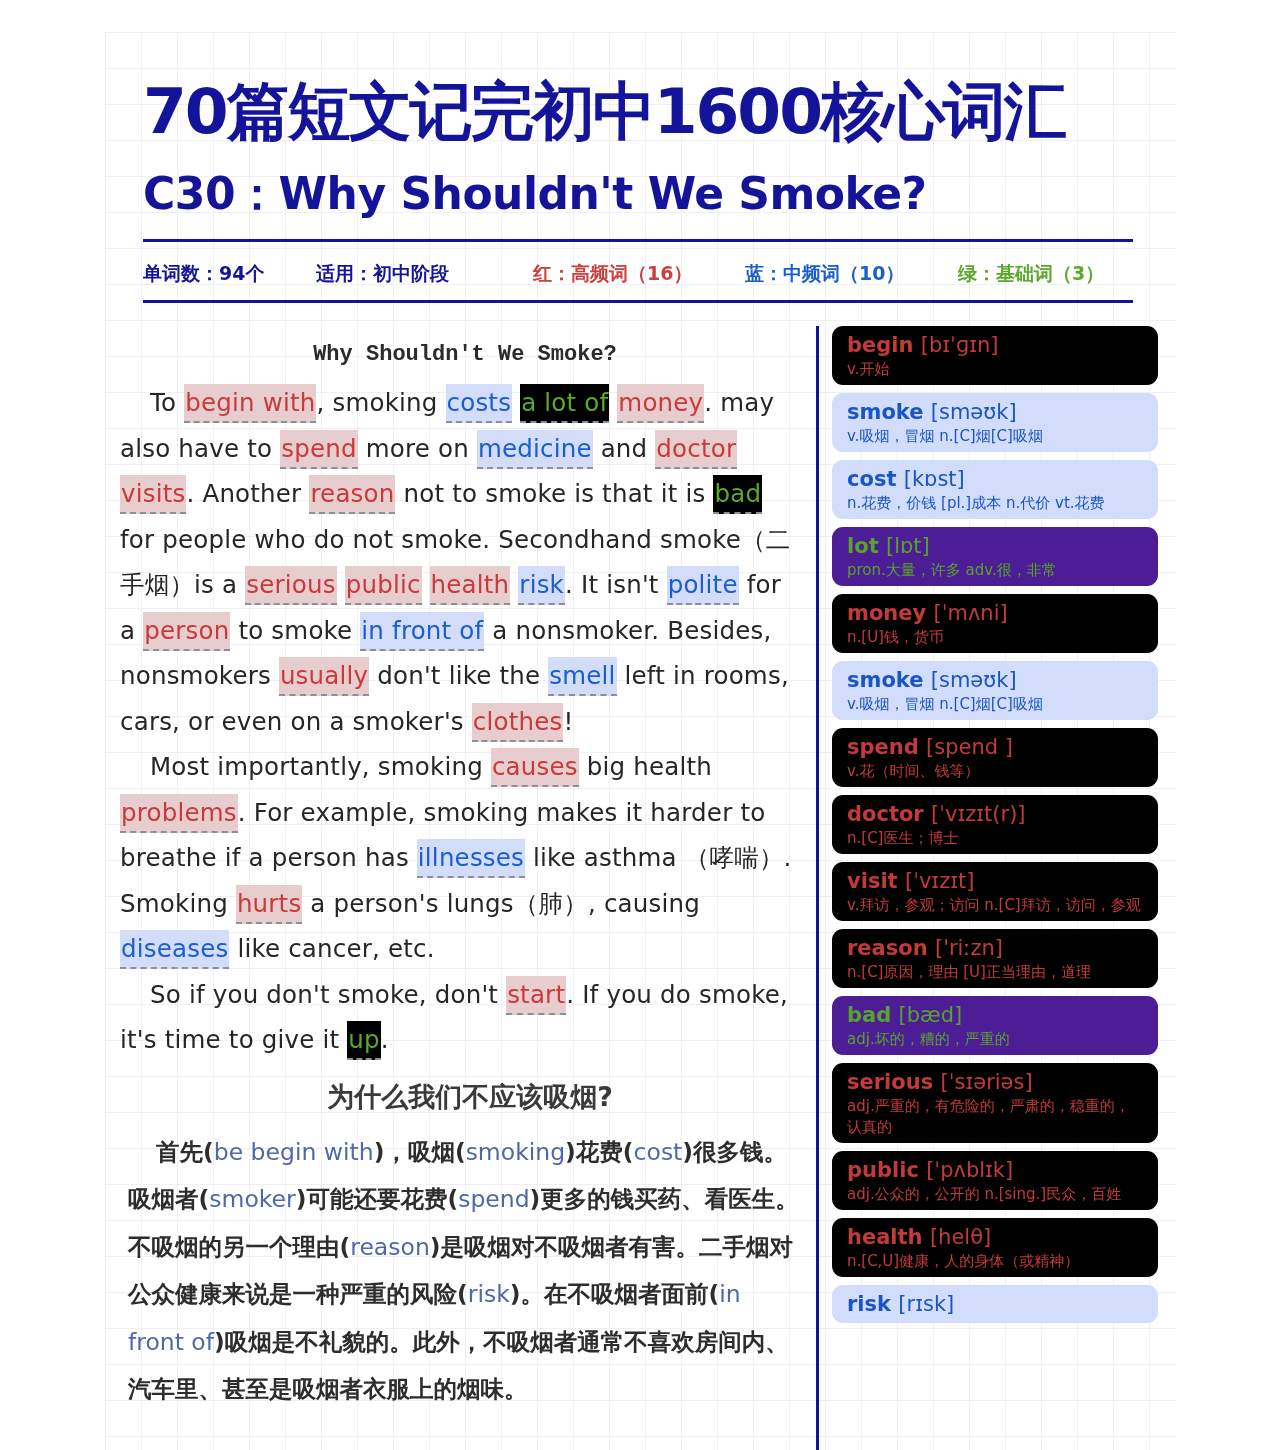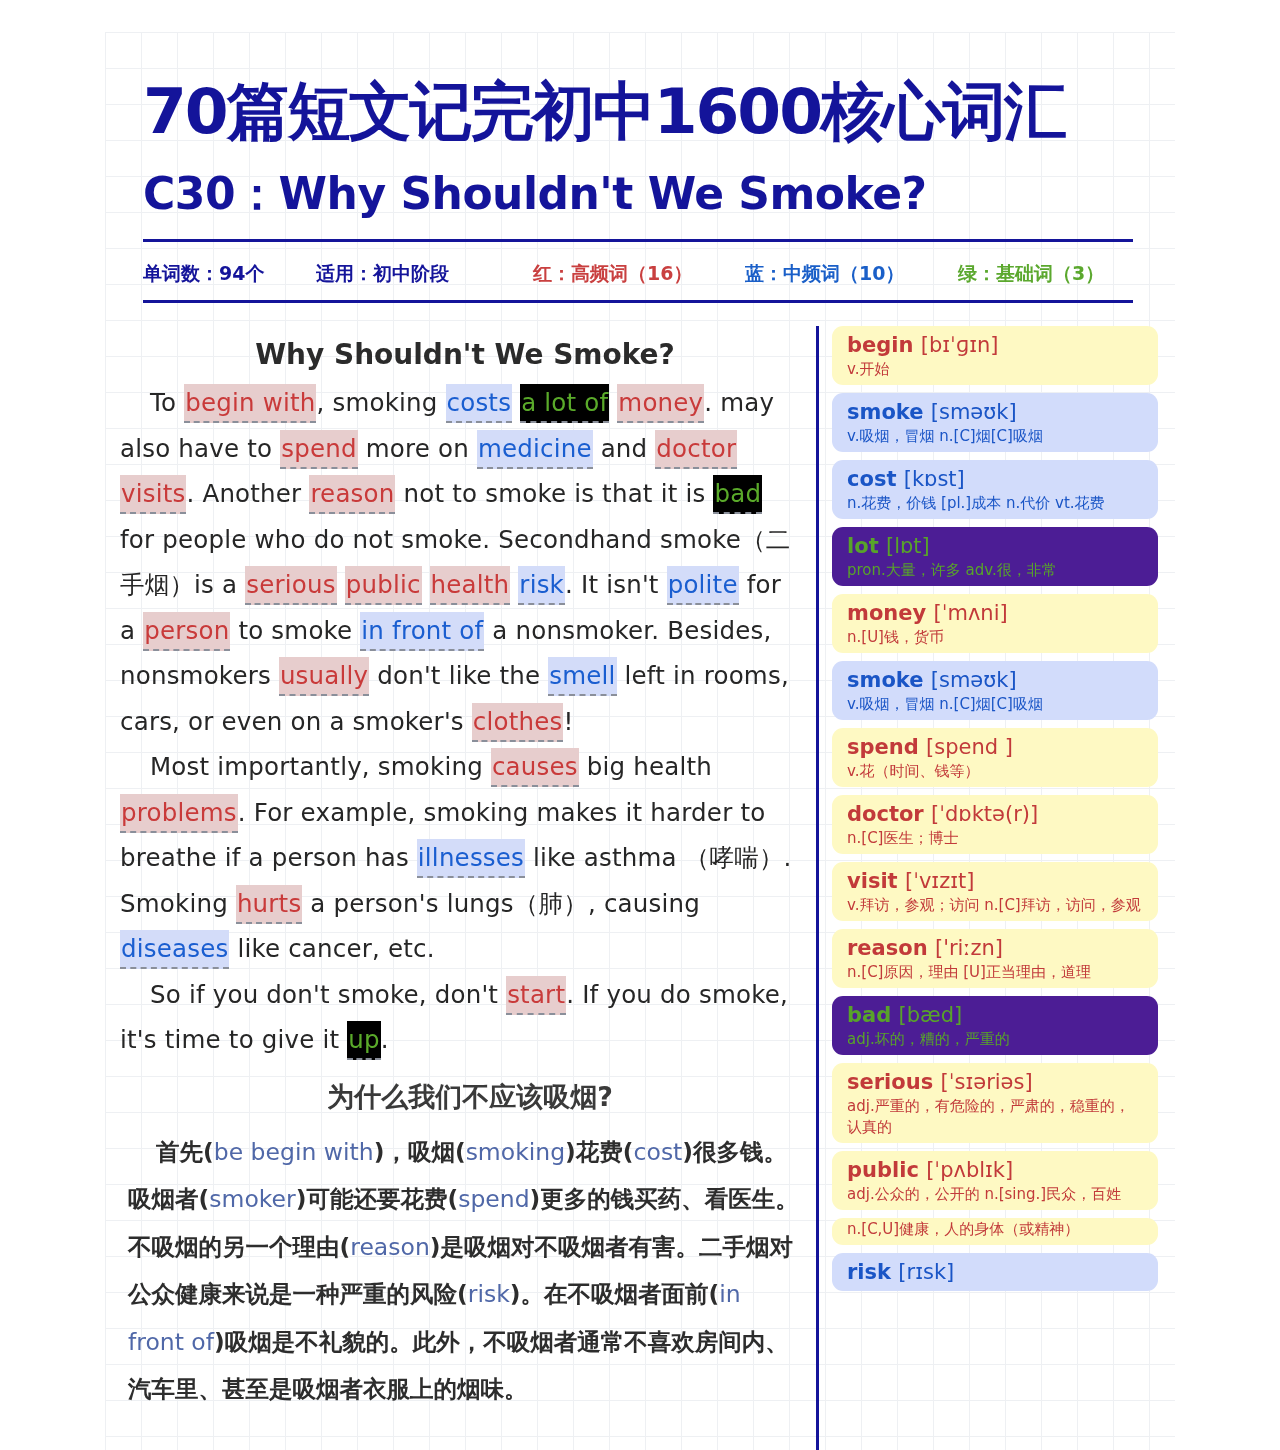--- a/index.html
+++ b/index.html
@@ -38,22 +38,22 @@
   .meta-row span { position: absolute; top: 0; line-height: 34px; }
   .meta-count { left: 0; color: #14149a; }
   .meta-level { left: 173px; color: #14149a; }
   .meta-red { left: 390px; color: #c94040; }
   .meta-blue { left: 602px; color: #1a5fc8; }
   .meta-green { left: 815px; color: #5ba82e; }
 
   
   .article { position: absolute; left: 120px; top: 330px; width: 680px; }
   .article-title {
-    text-align: center; font-size: 28px; font-weight: bold; color: #2b2b2b;
-    line-height: 50px; margin-left: 10px;
+    text-align: center; font-size: 22px; font-weight: bold; color: #2b2b2b;
+    line-height: 50px; margin-left: 10px; font-family: Liberation Mono, monospace;
   }
   .para {
     font-size: 24.5px; color: #262626; line-height: 45.5px; font-weight: 500;
     letter-spacing: 0.2px;
   }
   .para .indent { display: inline-block; width: 30px; }
   .hl { padding: 4px 1px; border-bottom: 2px dashed #8a8f9a; }
   .hl.red { background: #e7cdcd; color: #c93a3a; }
   .hl.blue { background: #d3dcf9; color: #1a5ed0; }
   .hl.green { background: #000000; color: #5aaa2a; }
@@ -68,21 +68,21 @@
   }
   .cn-para .kw { color: #5068a8; font-weight: 500; }
   .cn-para .indent { display: inline-block; width: 28px; }
 
   
   .divider { position: absolute; left: 816px; top: 326px; width: 3px; height: 1130px; background: #14149a; }
   .vocab { position: absolute; left: 832px; top: 326px; width: 326px; }
   .card {
     border-radius: 11px; padding: 3px 15px 5px 15px; margin-bottom: 8px;
   }
-  .card.red { background: #fef9c3; color: #c23a3a; }
+  .card.red { background: #000000; color: #c23a3a; }
   .card.blue { background: #d2dcfb; color: #1a55c6; }
   .card.green { background: #4c1d95; color: #58a32a; }
   .card .word { font-size: 21px; font-weight: bold; line-height: 32px; white-space: nowrap; }
   .card .word .ipa { font-weight: 500; }
   .card .def { font-size: 15px; font-weight: normal; line-height: 21px; margin-top: -2px; }
 </style>
 </head>
 <body>
 
 <div class="sheet"></div>
@@ -137,21 +137,21 @@
     </div>
   <div class="card blue">
       <div class="word"><span>smoke</span> <span class="ipa">[sməʊk]</span></div>
       <div class="def">v.吸烟，冒烟 n.[C]烟[C]吸烟</div>
     </div>
   <div class="card red">
       <div class="word"><span>spend</span> <span class="ipa">[spend ]</span></div>
       <div class="def">v.花（时间、钱等）</div>
     </div>
   <div class="card red">
-      <div class="word"><span>doctor</span> <span class="ipa">[ˈdɒktə(r)]</span></div>
+      <div class="word"><span>doctor</span> <span class="ipa">[ˈvɪzɪt(r)]</span></div>
       <div class="def">n.[C]医生；博士</div>
     </div>
   <div class="card red">
       <div class="word"><span>visit</span> <span class="ipa">[ˈvɪzɪt]</span></div>
       <div class="def">v.拜访，参观；访问 n.[C]拜访，访问，参观</div>
     </div>
   <div class="card red">
       <div class="word"><span>reason</span> <span class="ipa">['riːzn]</span></div>
       <div class="def">n.[C]原因，理由 [U]正当理由，道理</div>
     </div>
@@ -161,19 +161,20 @@
     </div>
   <div class="card red">
       <div class="word"><span>serious</span> <span class="ipa">[ˈsɪəriəs]</span></div>
       <div class="def">adj.严重的，有危险的，严肃的，稳重的，认真的</div>
     </div>
   <div class="card red">
       <div class="word"><span>public</span> <span class="ipa">[ˈpʌblɪk]</span></div>
       <div class="def">adj.公众的，公开的 n.[sing.]民众，百姓</div>
     </div>
   <div class="card red">
+      <div class="word"><span>health</span> <span class="ipa">[helθ]</span></div>
       <div class="def">n.[C,U]健康，人的身体（或精神）</div>
     </div>
   <div class="card blue">
       <div class="word"><span>risk</span> <span class="ipa">[rɪsk]</span></div>
       <div class="def"></div>
     </div>
 </div>
 
 </body></html>

